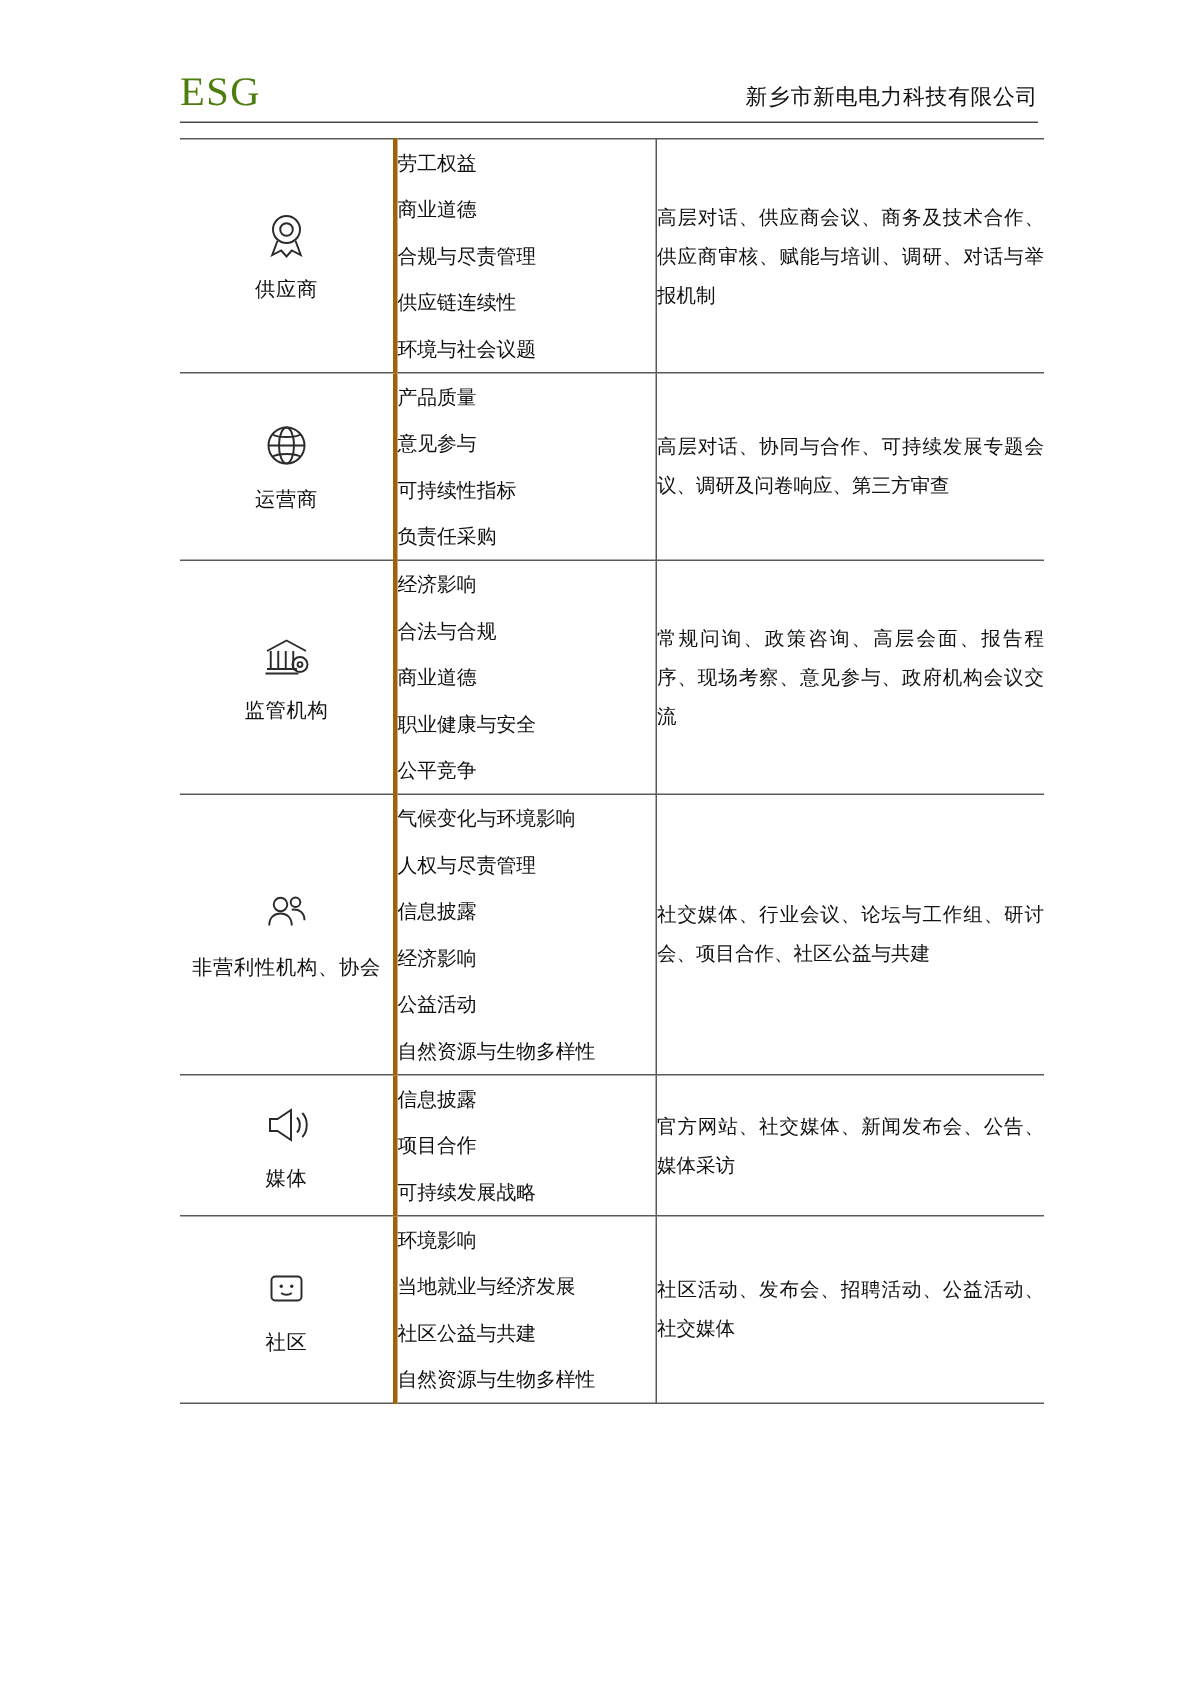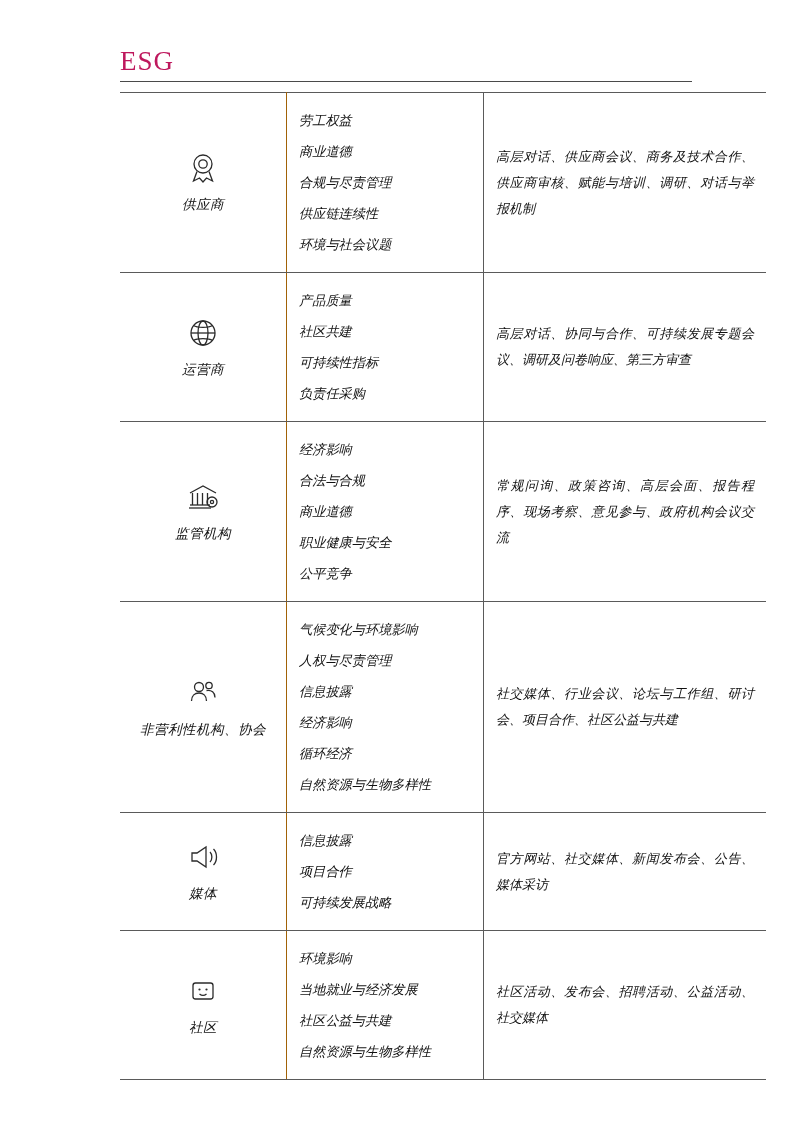--- a/index.html
+++ b/index.html
@@ -25,21 +25,21 @@
     display: flex;
     align-items: flex-end;
     justify-content: space-between;
     border-bottom: 1.5px solid #4a4a4a;
     padding-bottom: 5px;
   }
   .logo {
     font-family: "Liberation Serif", "DejaVu Serif", serif;
     font-size: 27px;
     letter-spacing: 1px;
-    color: #be185d;
+    color: #4d7c0f;
     font-weight: 400;
     line-height: 1;
     padding-bottom: 1px;
   }
   .company {
     font-size: 14.5px;
     color: #111;
     letter-spacing: 0.5px;
     padding-bottom: 2px;
   }
@@ -47,29 +47,28 @@
     position: absolute;
     left: 120px;
     top: 92px;
     width: 572px;
     border-collapse: collapse;
     table-layout: fixed;
   }
   table.stakeholders td {
     border-bottom: 1px solid #5a5a5a;
     vertical-align: middle;
-    padding: 12px;
-    font-style: italic;
+    padding: 0;
   }
   table.stakeholders tr:first-child td {
     border-top: 1px solid #5a5a5a;
   }
   .col-icon {
     width: 142px;
-    border-right: 1px solid #a16207;
+    border-right: 3px solid #a16207;
   }
   .col-topics {
     width: 172px;
     border-right: 1px solid #5a5a5a;
   }
   .col-channels {
     width: 258px;
   }
   .icon-cell {
     text-align: center;
@@ -118,20 +117,21 @@
     color: #222;
   }
 </style>
 </head>
 <body>
 
 <div class="page">
 
   <div class="header">
     <div class="logo">ESG</div>
+    <div class="company">新乡市新电电力科技有限公司</div>
   </div>
 
   <table class="stakeholders">
     <tbody>
 
       <tr>
         <td class="col-icon icon-cell">
           <span class="icon-glyph">
             <svg viewBox="0 0 34 34" fill="none" stroke="currentColor" stroke-width="1.3">
               <circle cx="17" cy="13" r="9"></circle>
@@ -159,21 +159,21 @@
               <ellipse cx="17" cy="17" rx="5" ry="12"></ellipse>
               <path d="M5 17 H29"></path>
               <path d="M7.5 9.5 C11 12 23 12 26.5 9.5"></path>
               <path d="M7.5 24.5 C11 22 23 22 26.5 24.5"></path>
             </svg>
           </span>
           <span class="icon-label">运营商</span>
         </td>
         <td class="col-topics topics">
           <div class="topic-line">产品质量</div>
-          <div class="topic-line">社区共建</div>
+          <div class="topic-line">意见参与</div>
           <div class="topic-line">可持续性指标</div>
           <div class="topic-line">负责任采购</div>
         </td>
         <td class="col-channels channels">高层对话、协同与合作、可持续发展专题会议、调研及问卷响应、第三方审查</td>
       </tr>
 
       <tr>
         <td class="col-icon icon-cell">
           <span class="icon-glyph">
             <svg viewBox="0 0 34 34" fill="none" stroke="currentColor" stroke-width="1.3">
@@ -207,21 +207,21 @@
               <path d="M20.5 14.5 C25.5 13.8 29 16.5 29 21.5"></path>
             </svg>
           </span>
           <span class="icon-label">非营利性机构、协会</span>
         </td>
         <td class="col-topics topics">
           <div class="topic-line">气候变化与环境影响</div>
           <div class="topic-line">人权与尽责管理</div>
           <div class="topic-line">信息披露</div>
           <div class="topic-line">经济影响</div>
-          <div class="topic-line">循环经济</div>
+          <div class="topic-line">公益活动</div>
           <div class="topic-line">自然资源与生物多样性</div>
         </td>
         <td class="col-channels channels">社交媒体、行业会议、论坛与工作组、研讨会、项目合作、社区公益与共建</td>
       </tr>
 
       <tr>
         <td class="col-icon icon-cell">
           <span class="icon-glyph">
             <svg viewBox="0 0 34 34" fill="none" stroke="currentColor" stroke-width="1.3">
               <path d="M6 13 H11 L20 7 V27 L11 21 H6 Z"></path>

